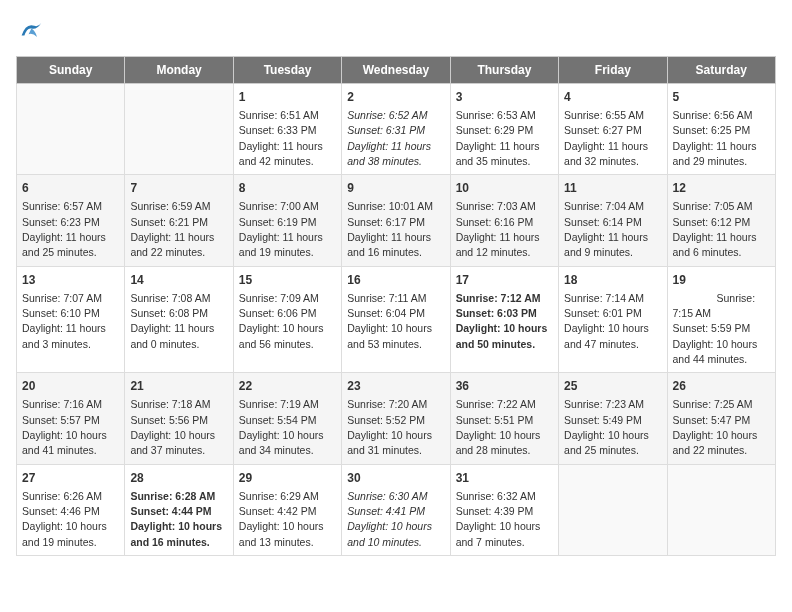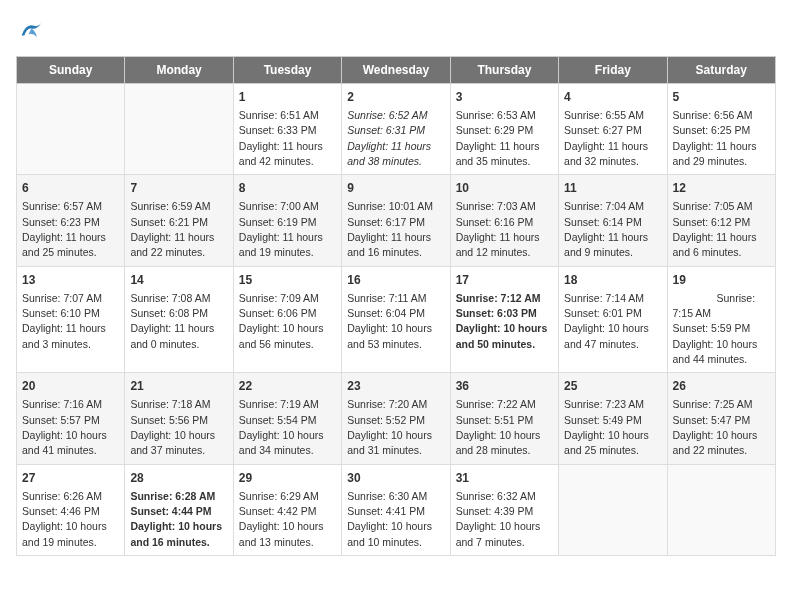--- a/index.html
+++ b/index.html
@@ -183,21 +183,21 @@
       <tr>
         <td><span class="day-num">27</span><span class="day-detail" style="white-space: pre-line;">Sunrise: 6:26 AM
 Sunset: 4:46 PM
 Daylight: 10 hours and 19 minutes.</span></td>
         <td><span class="day-num">28</span><span class="day-detail" style="white-space: pre-line; font-weight: bold;">Sunrise: 6:28 AM
 Sunset: 4:44 PM
 Daylight: 10 hours and 16 minutes.</span></td>
         <td><span class="day-num">29</span><span class="day-detail" style="white-space: pre-line;">Sunrise: 6:29 AM
 Sunset: 4:42 PM
 Daylight: 10 hours and 13 minutes.</span></td>
-        <td><span class="day-num">30</span><span class="day-detail" style="white-space: pre-line;">Sunrise: 6:30 AM
+        <td><span class="day-num">30</span><span class="day-detail" style="white-space: pre-line; font-style: italic;">Sunrise: 6:30 AM
 Sunset: 4:41 PM
 Daylight: 10 hours and 10 minutes.</span></td>
         <td><span class="day-num">31</span><span class="day-detail" style="white-space: pre-line;">Sunrise: 6:32 AM
 Sunset: 4:39 PM
 Daylight: 10 hours and 7 minutes.</span></td>
         <td class="empty"></td>
         <td class="empty"></td>
       </tr>
     </tbody>
 </table>

